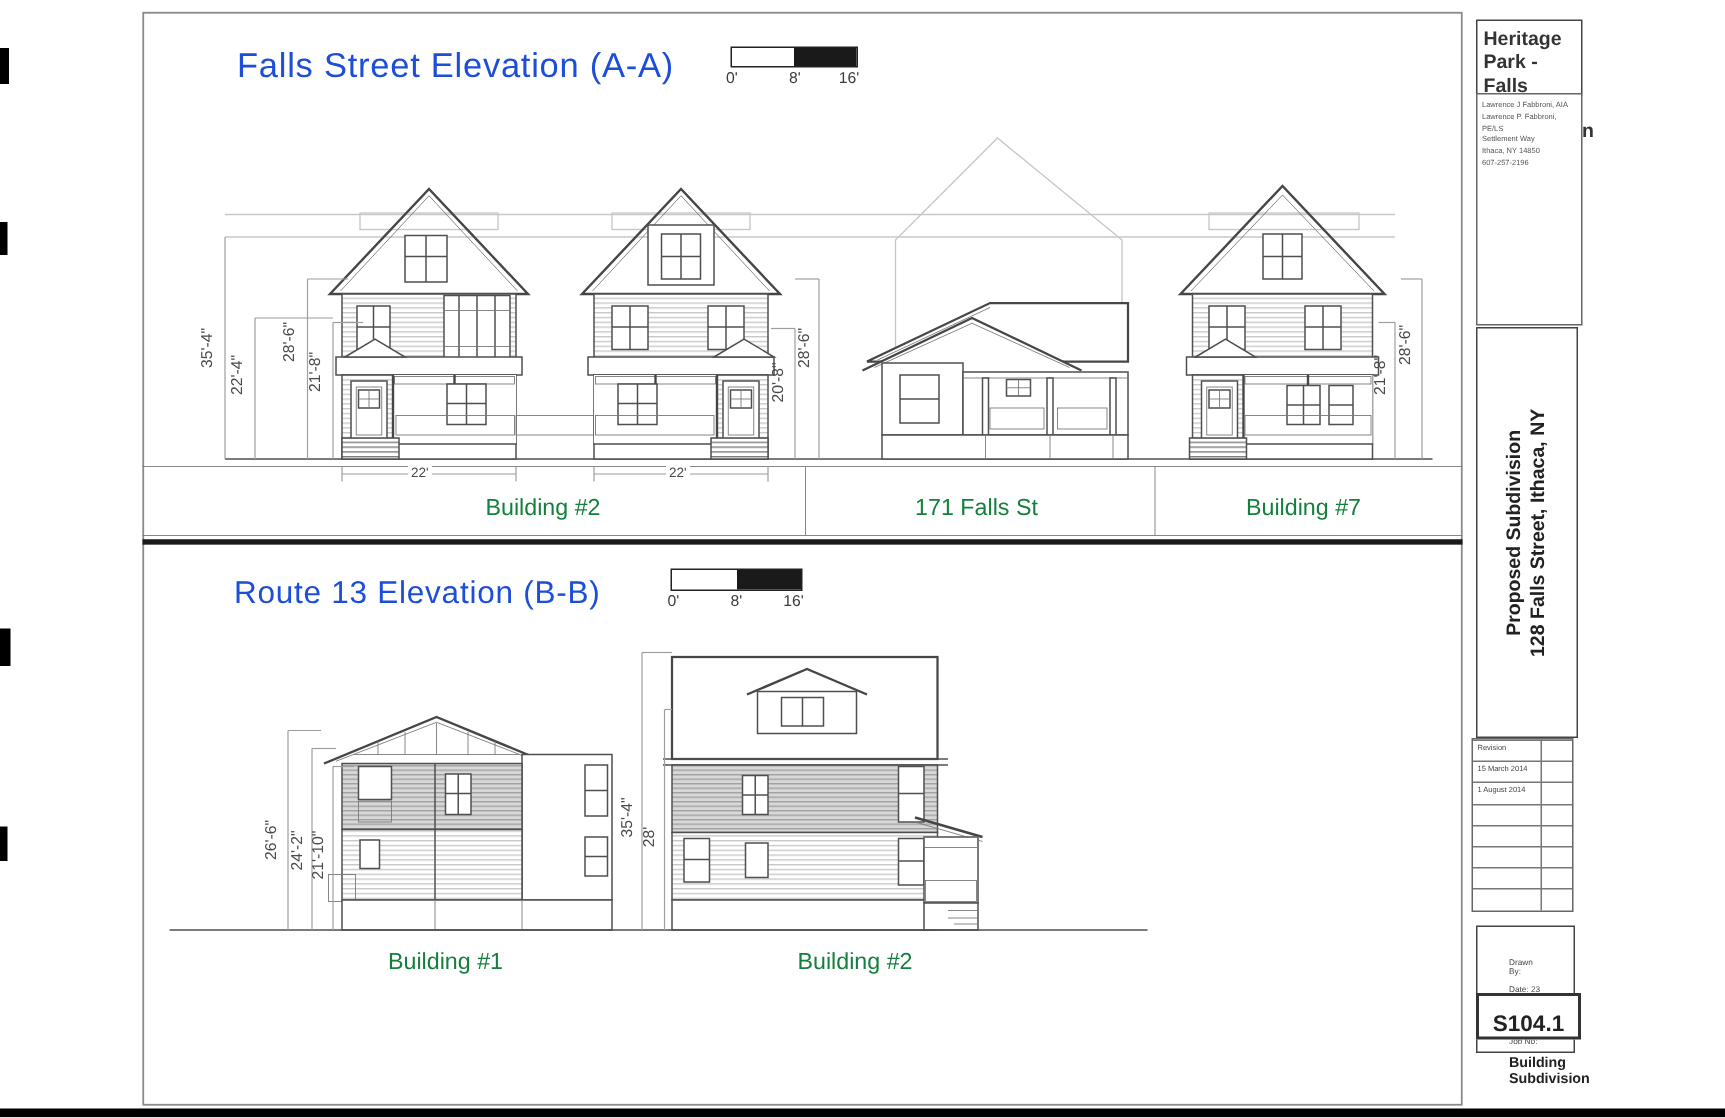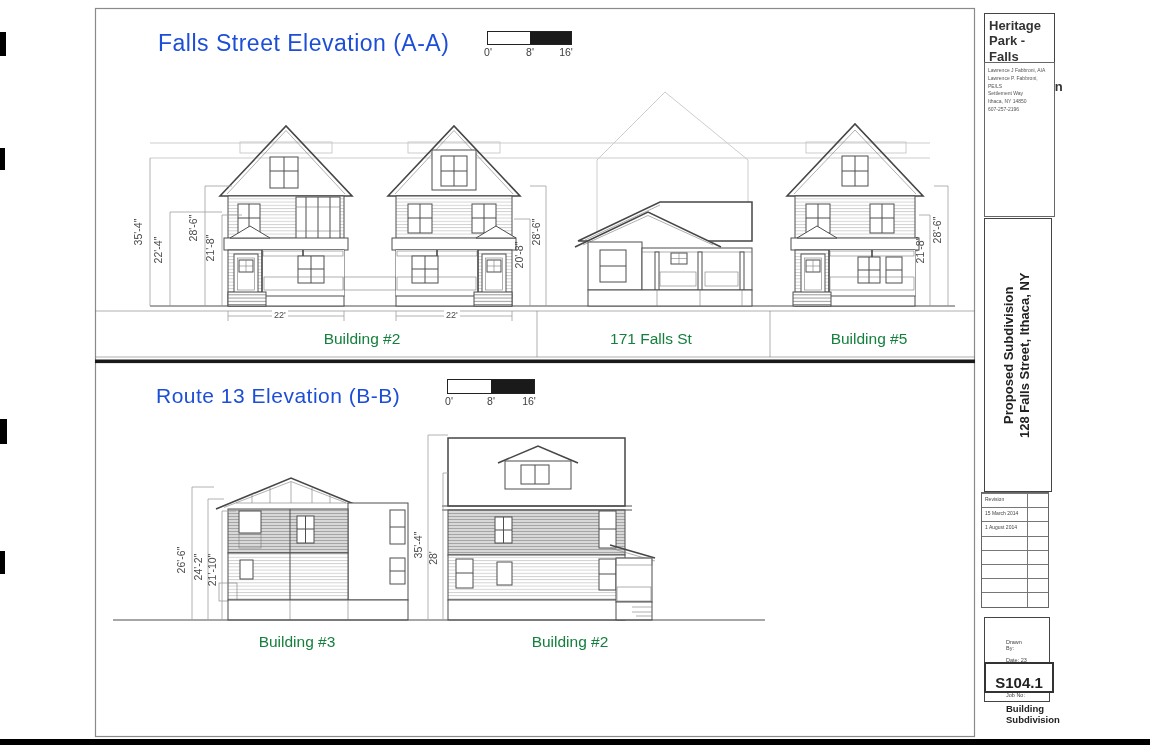--- a/index.html
+++ b/index.html
@@ -341,35 +341,35 @@
 <div class="t vdim" style="left:175px;top:242px;">21'-8"</div>
 <div class="t vdim" style="left:484px;top:249px;">20'-8"</div>
 <div class="t vdim" style="left:501px;top:226px;">28'-6"</div>
 <div class="t vdim" style="left:885px;top:244px;">21'-8"</div>
 <div class="t vdim" style="left:902px;top:224px;">28'-6"</div>
 <div class="t wdim" style="left:272px;top:310px;">22'</div>
 <div class="t wdim" style="left:444px;top:310px;">22'</div>
 
 <div class="t blabel" style="left:282px;top:330px;">Building #2</div>
 <div class="t blabel" style="left:571px;top:330px;">171 Falls St</div>
-<div class="t blabel" style="left:789px;top:330px;">Building #5</div>
+<div class="t blabel" style="left:789px;top:330px;">Building #7</div>
 
 <div class="t title" style="left:156px;top:384px;font-size:21px;">Route 13 Elevation (B-B)</div>
 <div class="sbar" style="left:447px;top:379px;width:86px;height:13px;"></div>
 <div class="t stick" style="left:438px;top:395px;">0'</div>
 <div class="t stick" style="left:480px;top:395px;">8'</div>
 <div class="t stick" style="left:518px;top:395px;">16'</div>
 
 <div class="t vdim" style="left:146px;top:554px;">26'-6"</div>
 <div class="t vdim" style="left:163px;top:561px;">24'-2"</div>
 <div class="t vdim" style="left:177px;top:564px;">21'-10"</div>
 <div class="t vdim" style="left:383px;top:539px;">35'-4"</div>
 <div class="t vdim" style="left:398px;top:552px;">28'</div>
 
-<div class="t blabel" style="left:217px;top:633px;">Building #3</div>
+<div class="t blabel" style="left:217px;top:633px;">Building #1</div>
 <div class="t blabel" style="left:490px;top:633px;">Building #2</div>
 
 <div class="tb tb1" style="left:984px;top:13px;width:61px;height:41px;">Heritage Park - Falls Street Subdivision</div>
 
 <div class="tb tb2" style="left:984px;top:62px;width:63px;height:145px;">
   <div>Lawrence J Fabbroni, AIA</div>
   <div>Lawrence P. Fabbroni, PE/LS</div>
   <div>Settlement Way</div>
   <div>Ithaca, NY 14850</div>
   <div>607-257-2196</div>

